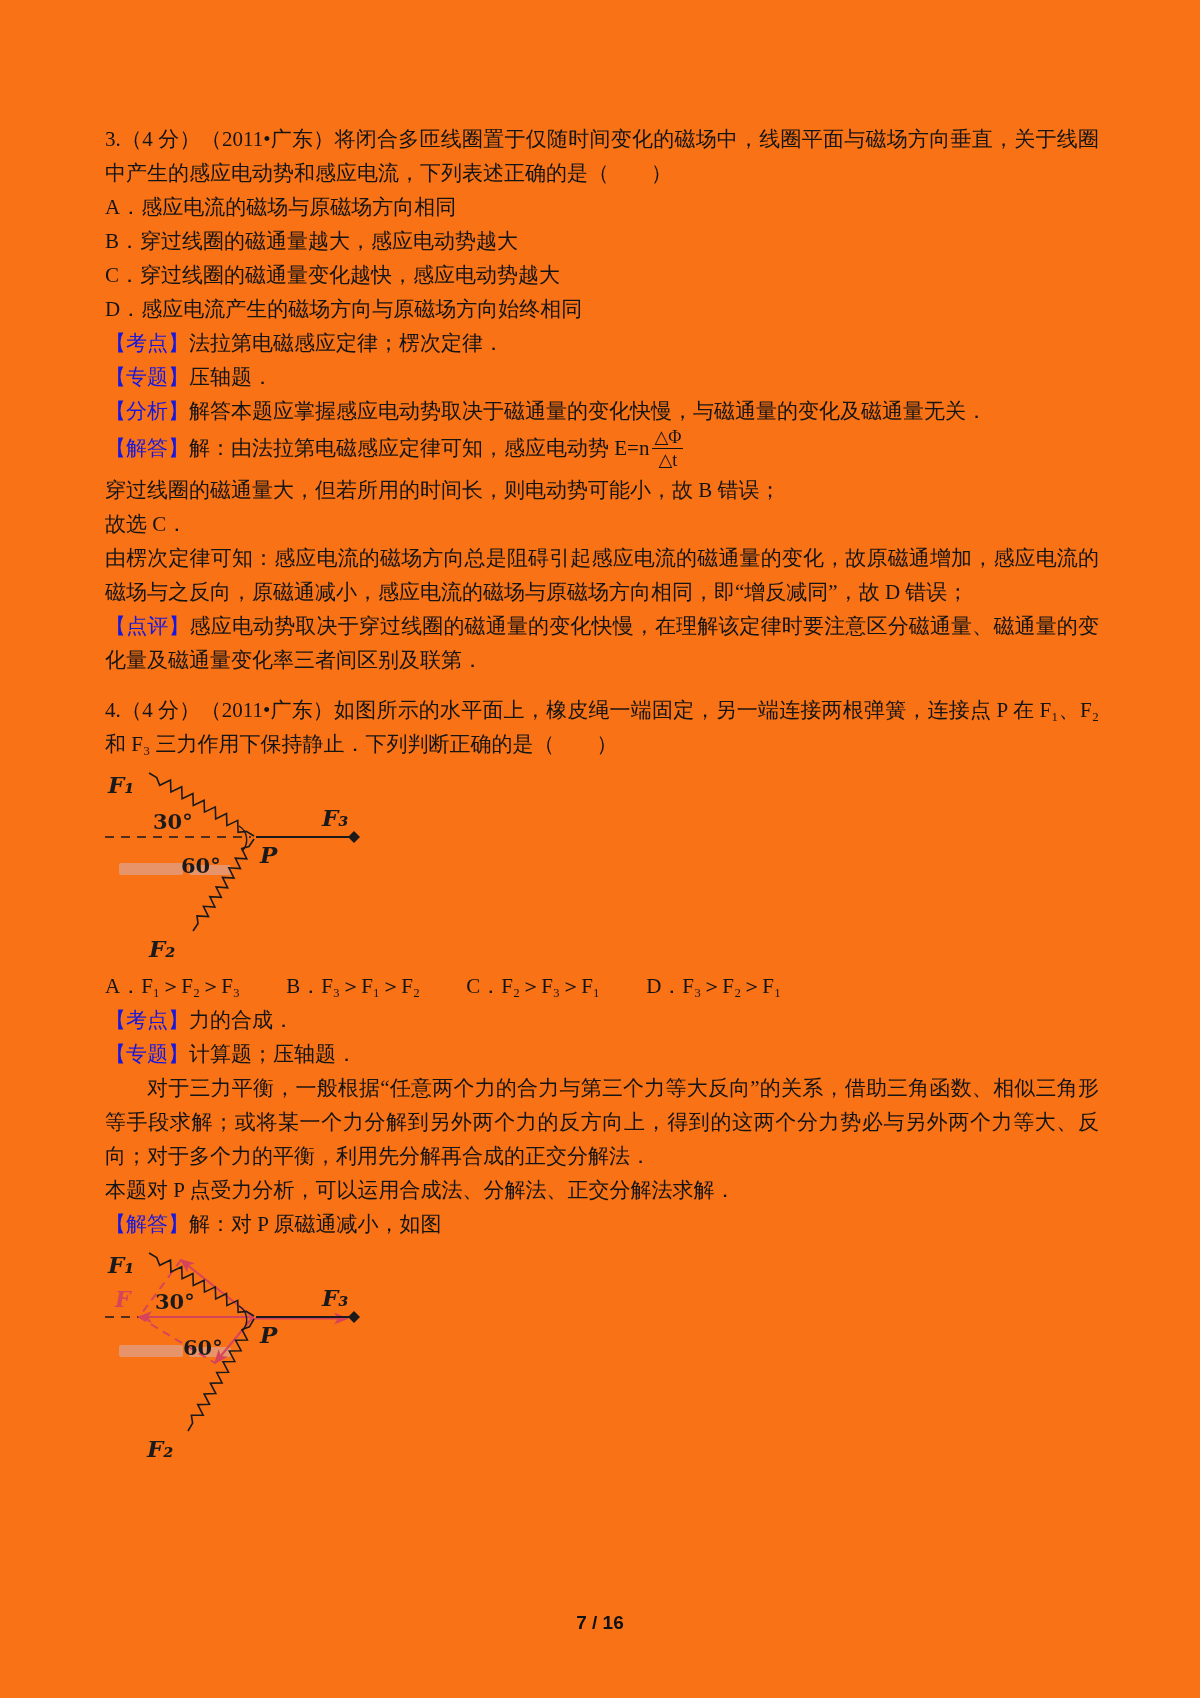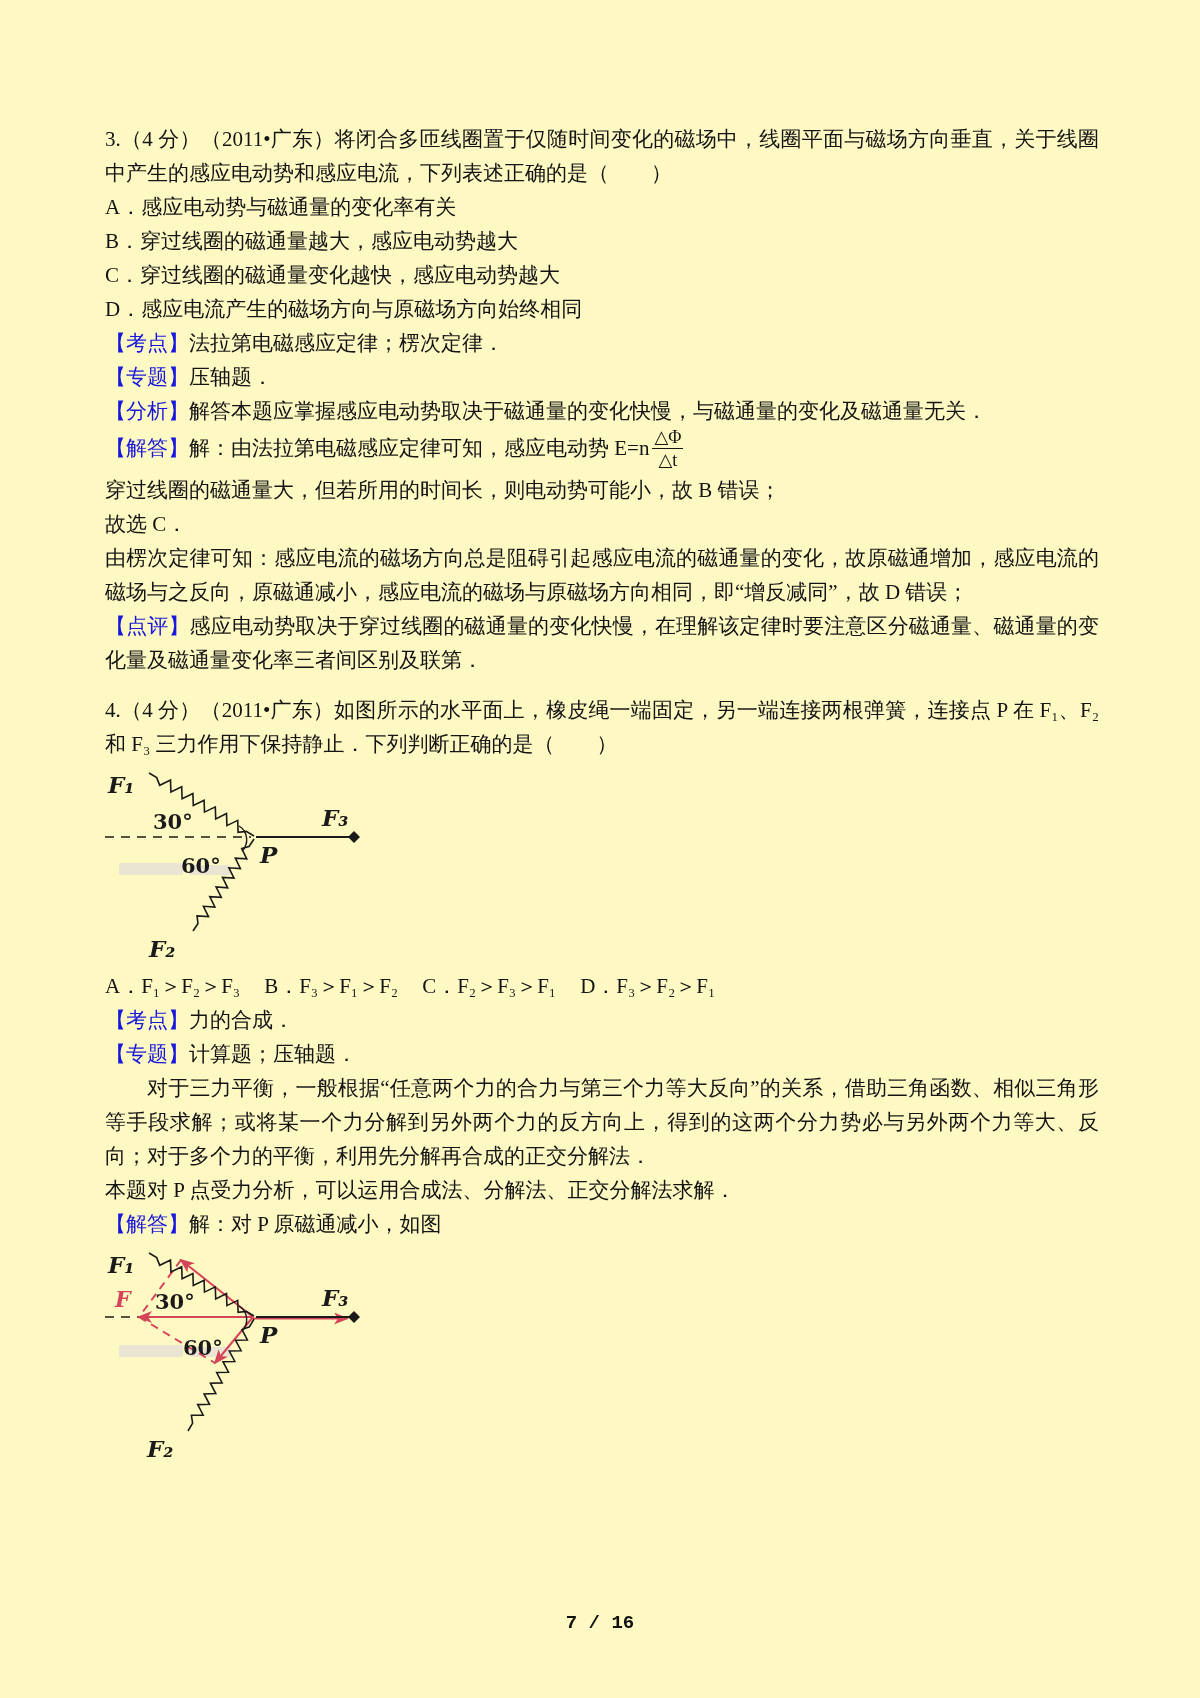--- a/index.html
+++ b/index.html
@@ -1,48 +1,48 @@
 <!DOCTYPE html>
 <html><head>
 <meta charset="utf-8">
 <style>
   html,body{margin:0;padding:0;background:#ffffff;}
-  .page{position:relative;width:1200px;height:1698px;background:#fef9c3;overflow:hidden;
+  .page{position:relative;width:1200px;height:1698px;background:#f97316;overflow:hidden;
         font-family:"Liberation Serif","DejaVu Serif",serif;color:#141414;}
   .content{position:absolute;left:105px;top:122px;width:994px;
            font-size:21px;line-height:34px;text-align:justify;}
   .para{margin:0;}
   .label{color:#1818dd;}
   .frac{display:inline-flex;flex-direction:column;align-items:center;vertical-align:middle;
         font-size:18px;line-height:22px;margin:0 3px;transform:translateY(-2px);text-align:center;}
   .frac .num{border-bottom:1.6px solid #141414;padding:0 2px;}
   .q4{margin-top:16px;}
-  .optrow{display:flex;gap:24px;text-align:center;}
+  .optrow{display:flex;gap:46px;text-align:center;}
   .indent{text-indent:2em;}
   .fig{display:block;margin:6px 0 2px -2px;}
   .footer{position:absolute;left:0;right:0;bottom:64px;text-align:center;
-          font-family:Liberation Mono, monospace;font-weight:700;font-size:19px;color:#111;}
+          font-family:Liberation Sans, sans-serif;font-weight:700;font-size:19px;color:#111;}
   
   .blk{stroke:#1a1a1a;fill:none;}
   .dashb{stroke:#1a1a1a;fill:none;stroke-dasharray:9 7;}
   .red{stroke:#d6445a;fill:none;}
   .dashr{stroke:#d6445a;fill:none;stroke-dasharray:8 6;}
   .flab{font:italic 700 23px "DejaVu Serif",serif;fill:#1a1a1a;}
   .ang{font:700 21px "DejaVu Serif",serif;fill:#1a1a1a;}
   .flabr{font:italic 700 22px "DejaVu Serif",serif;fill:#d6445a;}
   .wm{fill:#cdc5ea;opacity:.4;}
 </style>
 </head>
 <body>
 
 <div class="page">
   <div class="content">
 
     <p class="para">3.（4 分）（2011•广东）将闭合多匝线圈置于仅随时间变化的磁场中，线圈平面与磁场方向垂直，关于线圈中产生的感应电动势和感应电流，下列表述正确的是（　　）</p>
-    <div class="para">A．感应电动势与磁通量的变化率有关</div>
+    <div class="para">A．感应电流的磁场与原磁场方向相同</div>
     <div class="para">B．穿过线圈的磁通量越大，感应电动势越大</div>
     <div class="para">C．穿过线圈的磁通量变化越快，感应电动势越大</div>
     <div class="para">D．感应电流产生的磁场方向与原磁场方向始终相同</div>
 
     <div class="para">
       <span class="label">【考点】</span><span>法拉第电磁感应定律；楞次定律．</span>
     </div>
     <div class="para">
       <span class="label">【专题】</span><span>压轴题．</span>
     </div>

